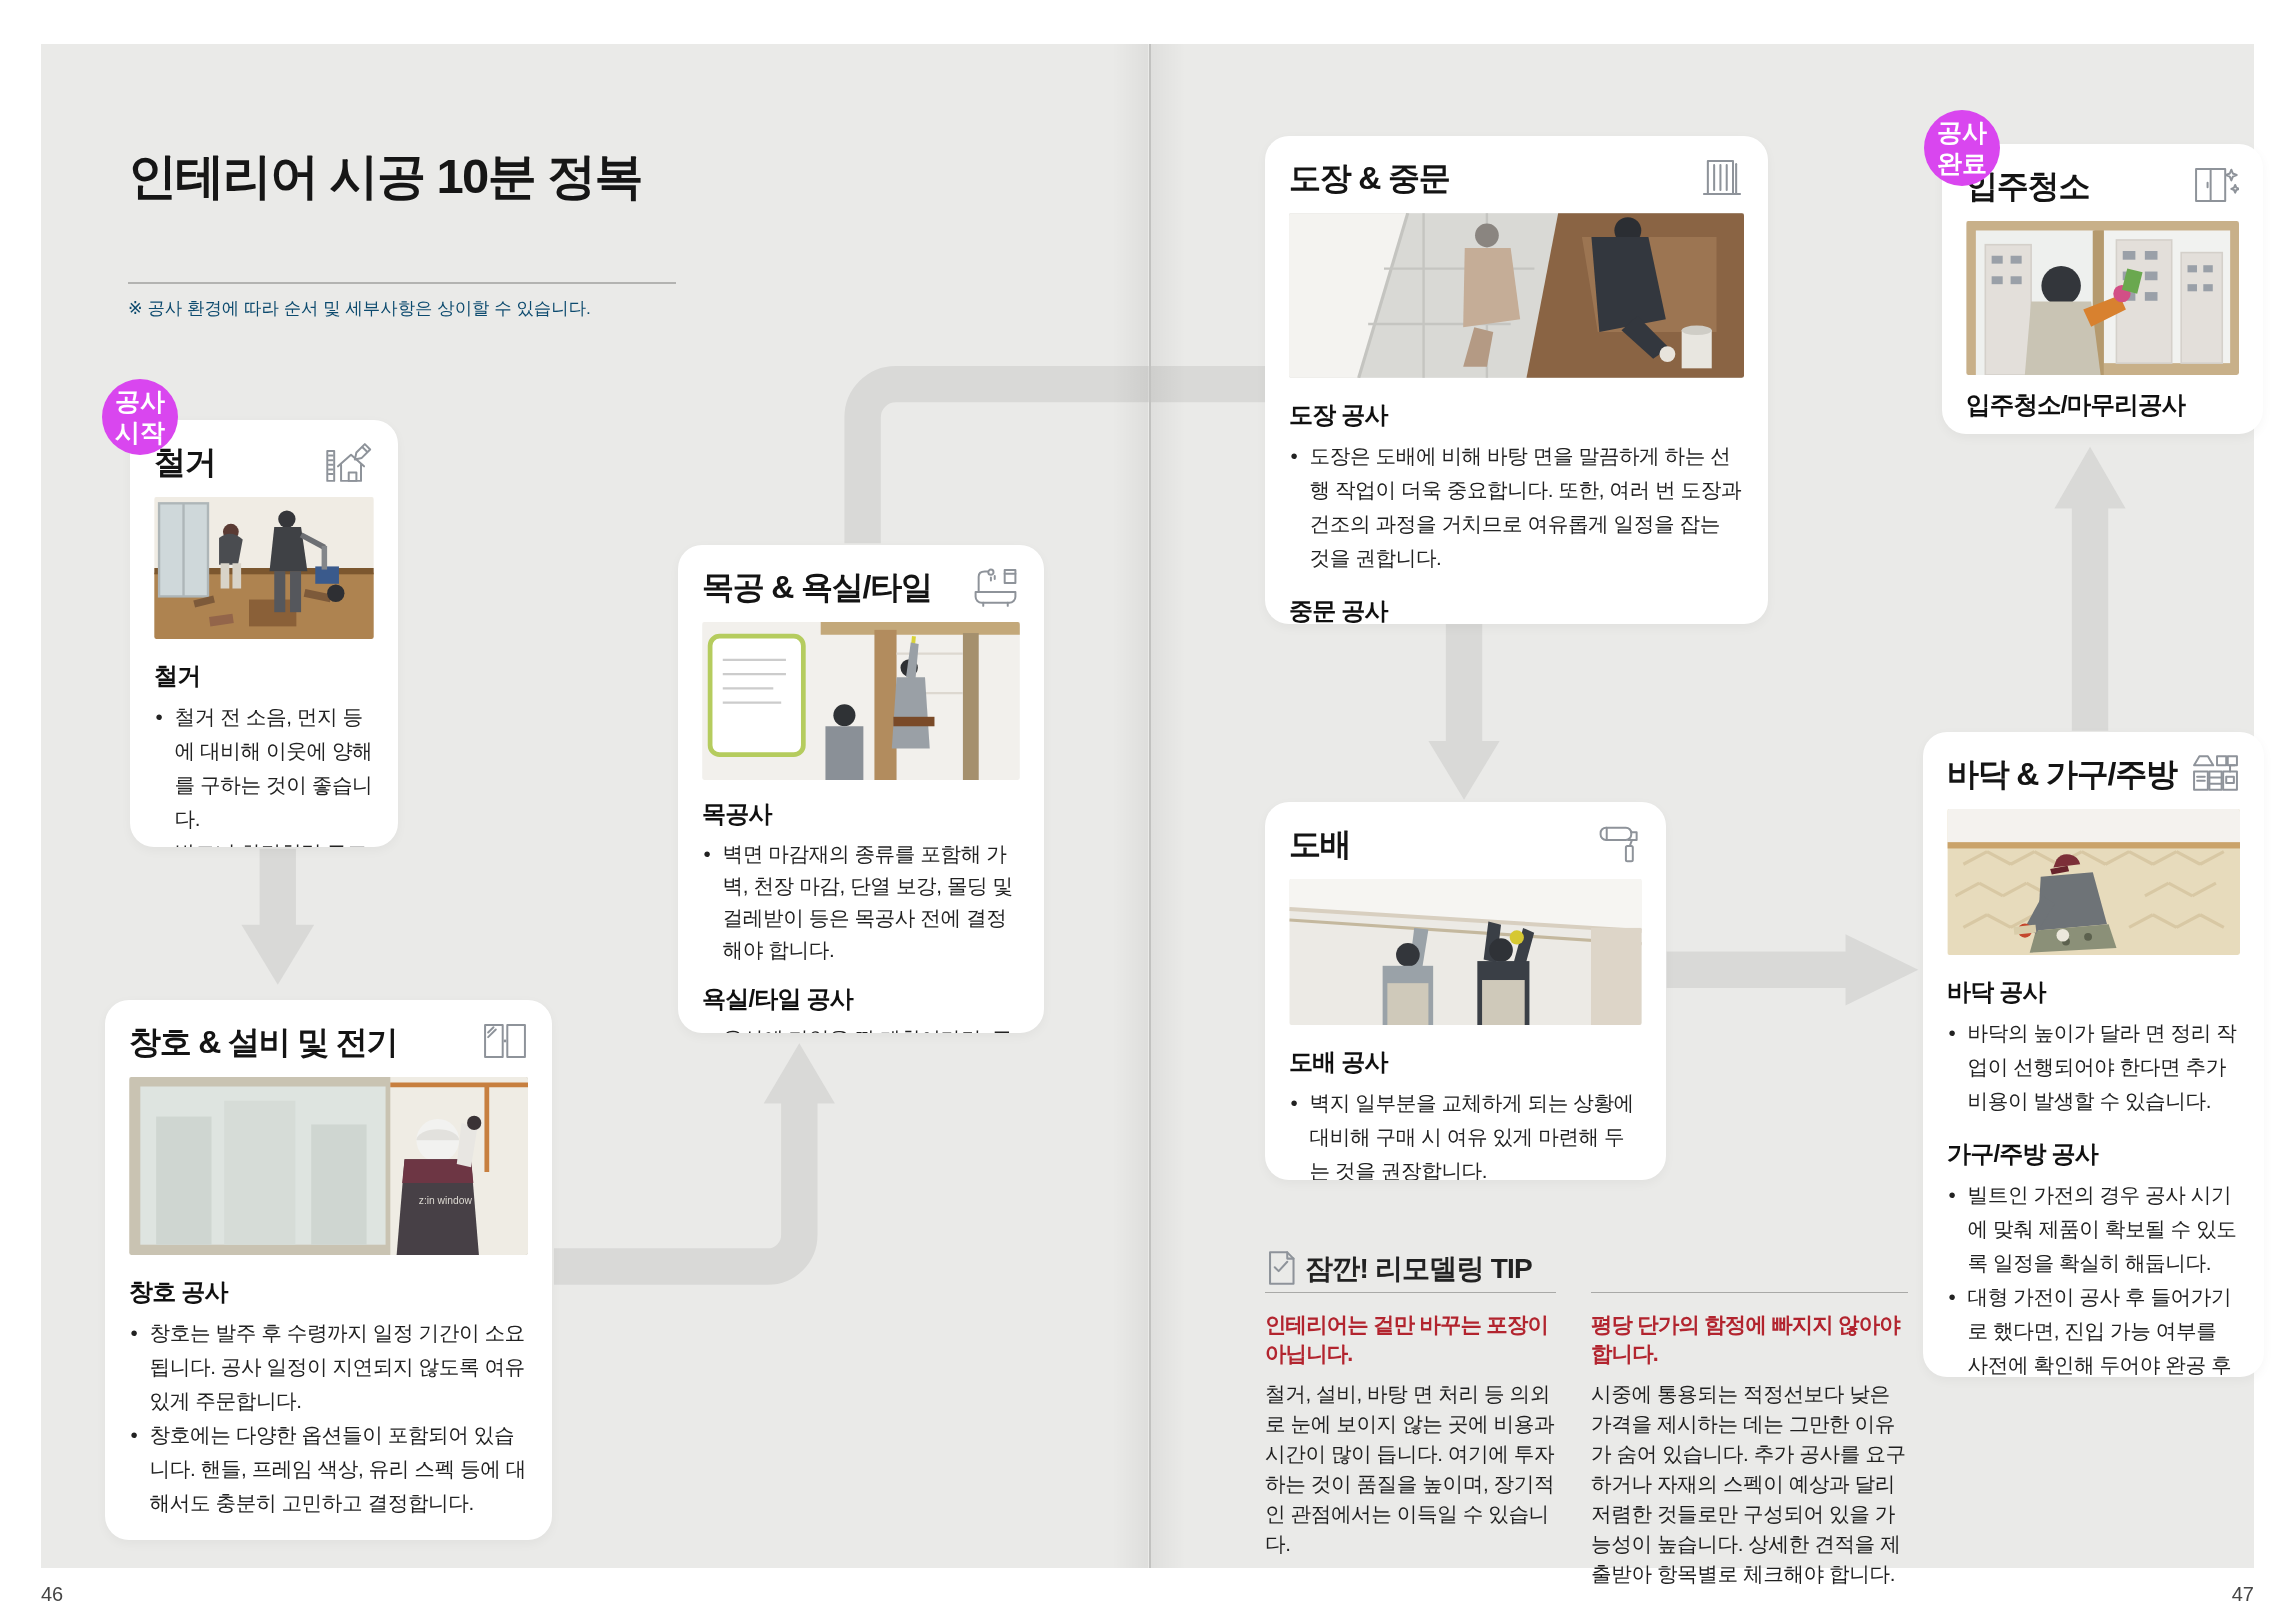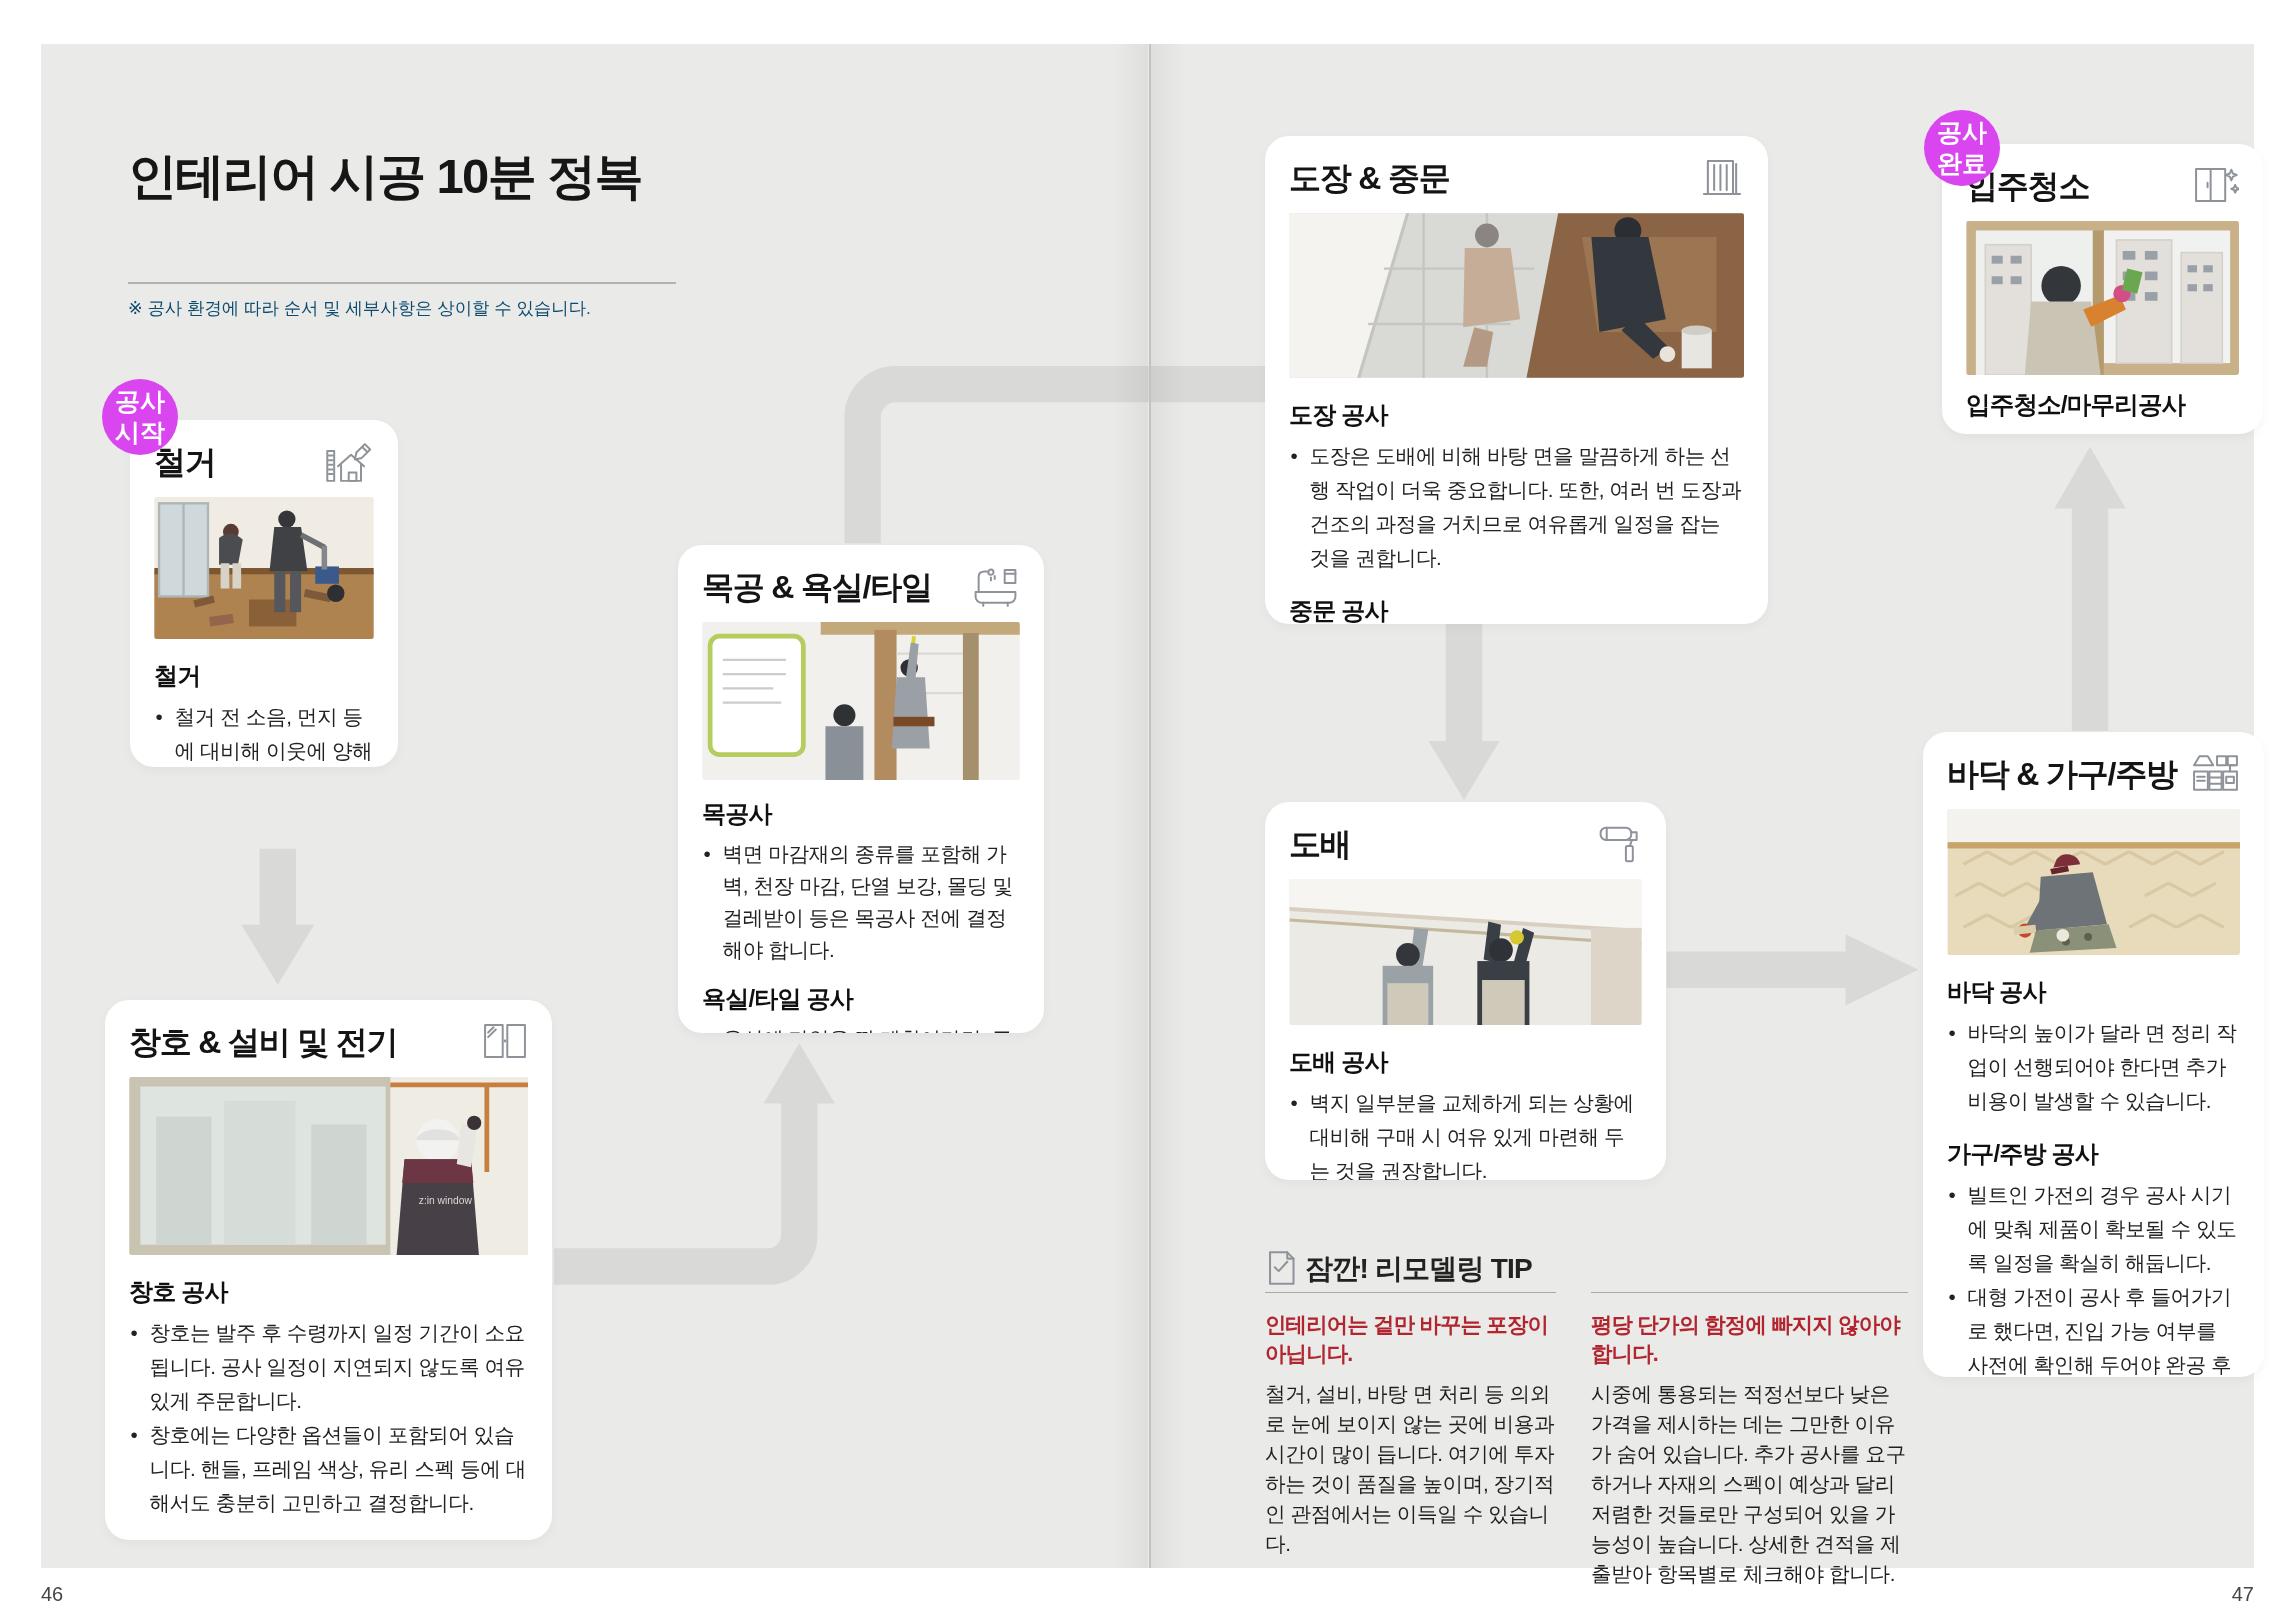--- a/index.html
+++ b/index.html
@@ -23,21 +23,21 @@
   
   .badge{position:absolute;width:76px;height:76px;border-radius:50%;background:#d946ef;color:#fff;
          font-size:25px;font-weight:800;text-align:center;line-height:31px;z-index:6;
          display:flex;flex-direction:column;justify-content:center;}
   #badge-start{left:102px;top:379px;}
   #badge-complete{left:1924px;top:110px;}
 
   
   .card{position:absolute;background:#ffffff;border-radius:24px;padding:20.6px 24px;box-sizing:border-box;
         z-index:3;overflow:hidden;box-shadow:0 3.2px 11px rgba(0,0,0,0.04);}
-  #card-demolition{left:130px;top:420px;width:268px;height:347px;}
+  #card-demolition{left:130px;top:420px;width:268px;height:427px;}
   #card-windows{left:105px;top:1000px;width:447px;height:540px;}
   #card-carpentry{left:678px;top:545px;width:366px;height:488px;}
   #card-painting{left:1265px;top:116px;width:503px;height:488px;margin-top:20px;}
   #card-wallpaper{left:1265px;top:802px;width:401px;height:378px;}
   #card-flooring{left:1923px;top:732px;width:341px;height:645px;}
   #card-cleaning{left:1942px;top:144px;width:321px;height:290px;}
 
   .card-head{display:flex;justify-content:space-between;align-items:flex-start;}
   .card-title{margin:0;font-size:32px;font-weight:800;letter-spacing:-1.2px;color:#141414;}
   .card-icon svg{display:block;}

